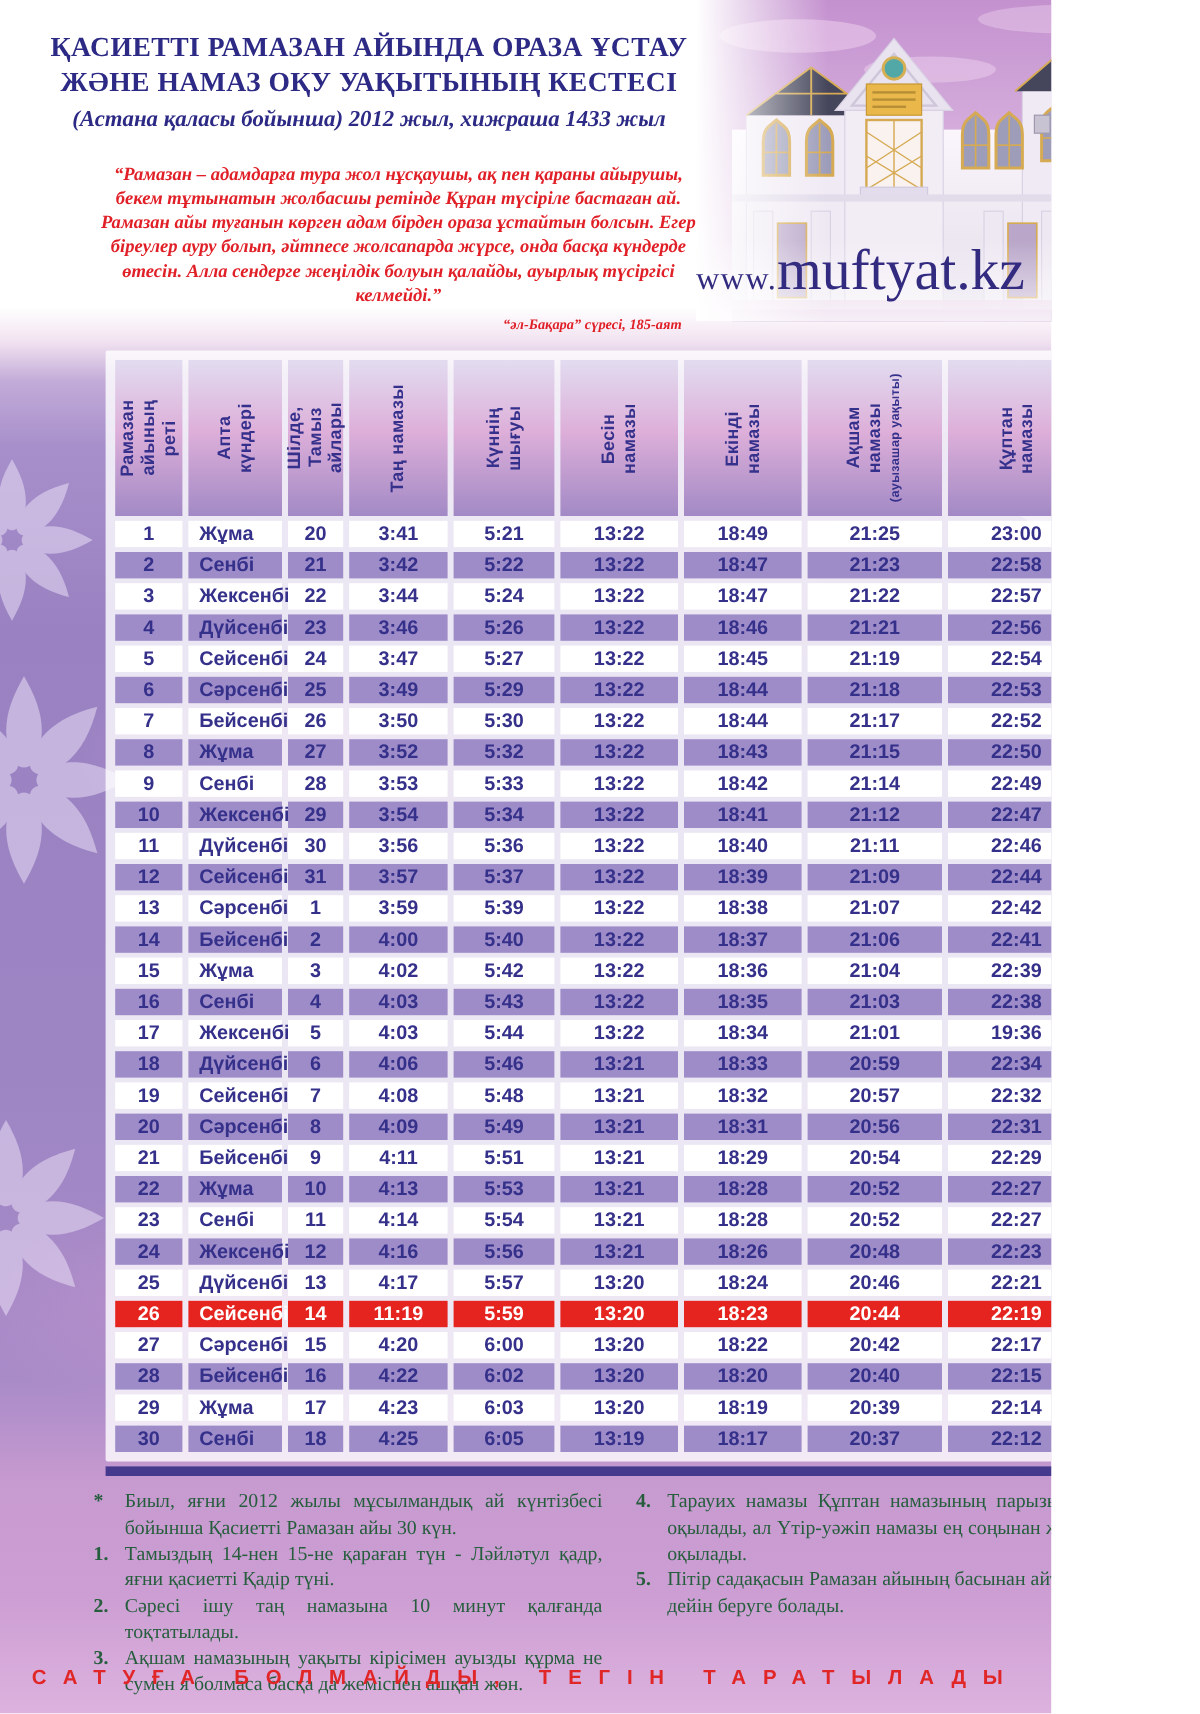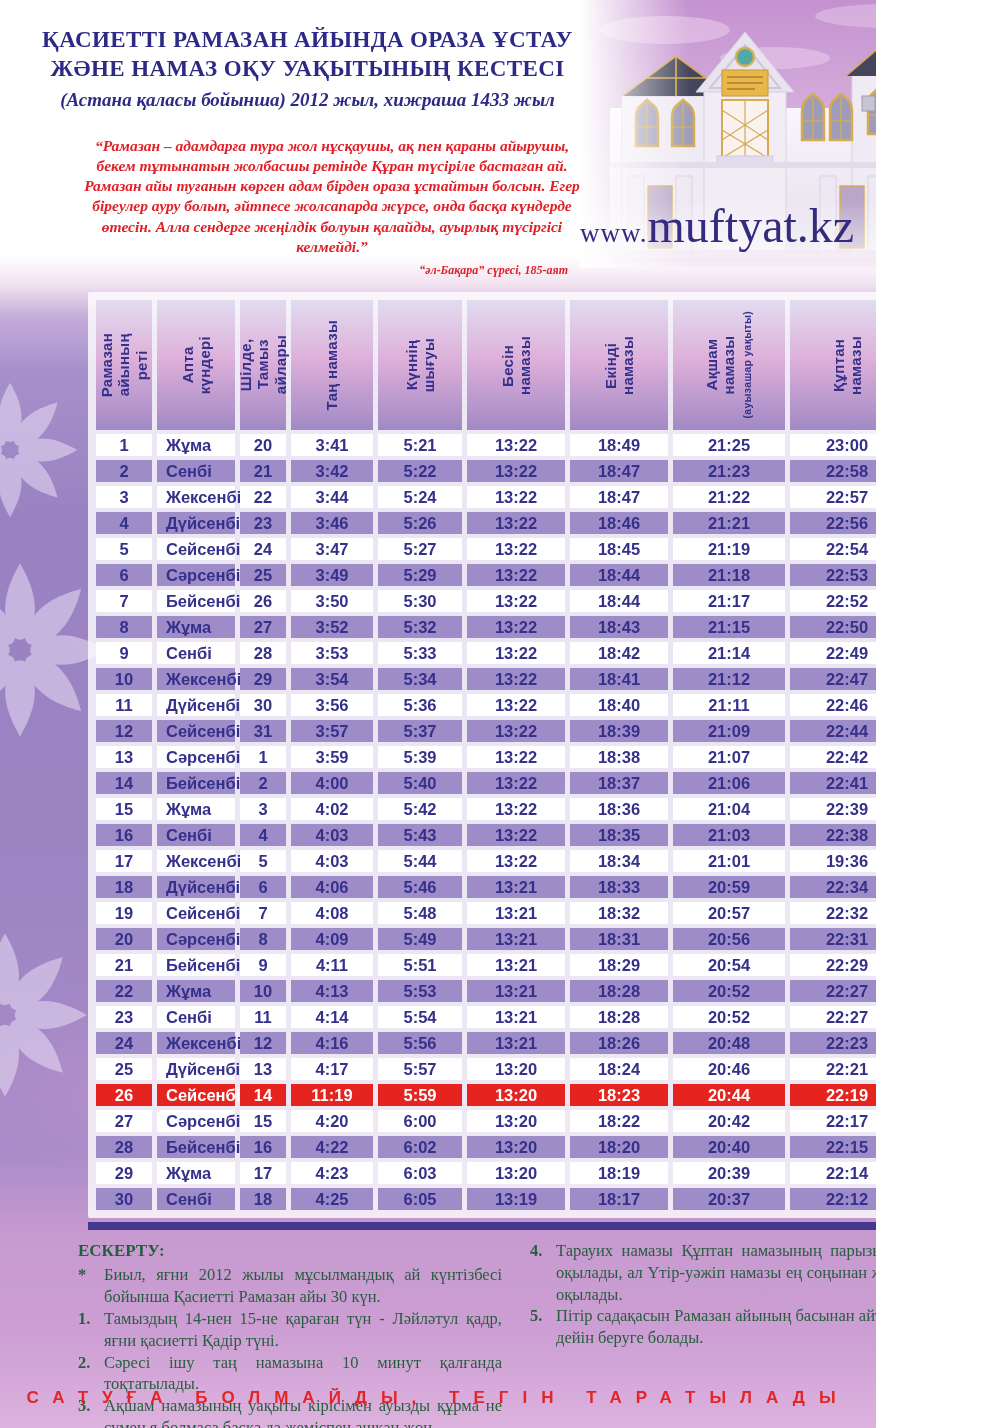--- a/index.html
+++ b/index.html
@@ -495,21 +495,20 @@
       <div class="td p">6:05</div>
       <div class="td p">13:19</div>
       <div class="td p">18:17</div>
       <div class="td p">20:37</div>
       <div class="td p">22:12</div>
     </div>
   <div class="table-bar"></div>
 
   <div class="notes">
     <div class="notes-col">
-      <div class="notes-head">ЕСКЕРТУ:</div>
     <div class="note-item">
           <span class="marker">*</span>
           <span class="ntext">Биыл, яғни 2012 жылы мұсылмандық ай күнтізбесі бойынша Қасиетті Рамазан айы 30 күн.</span>
         </div>
         <div class="note-item">
           <span class="marker">1.</span>
           <span class="ntext">Тамыздың 14-нен 15-не қараған түн - Ләйләтул қадр, яғни қасиетті Қадір түні.</span>
         </div>
         <div class="note-item">
           <span class="marker">2.</span>

